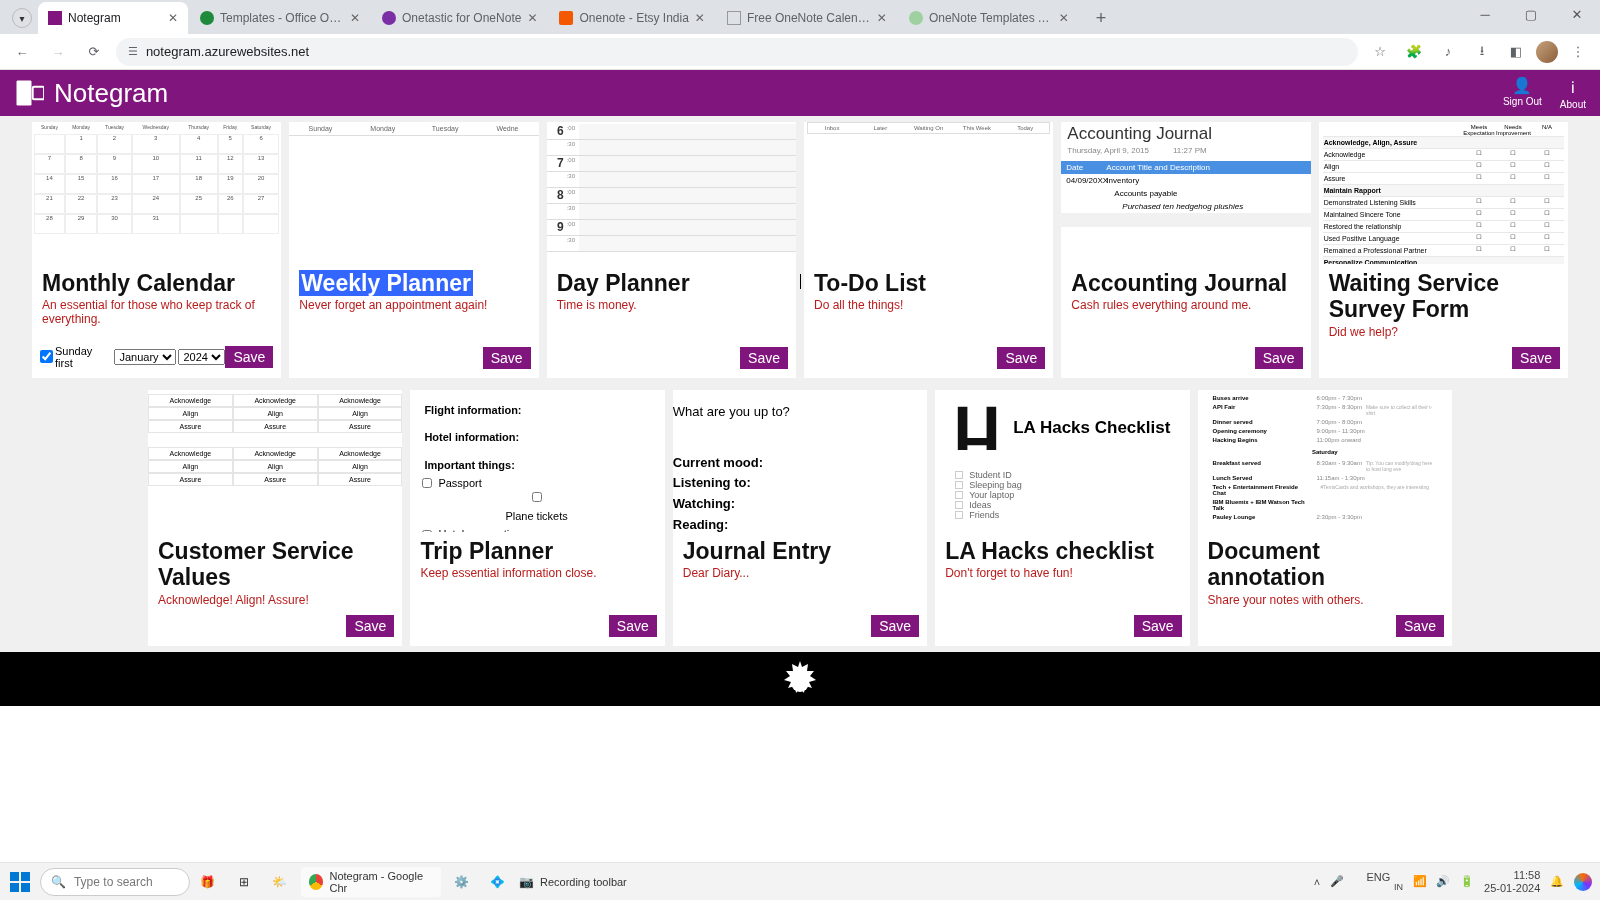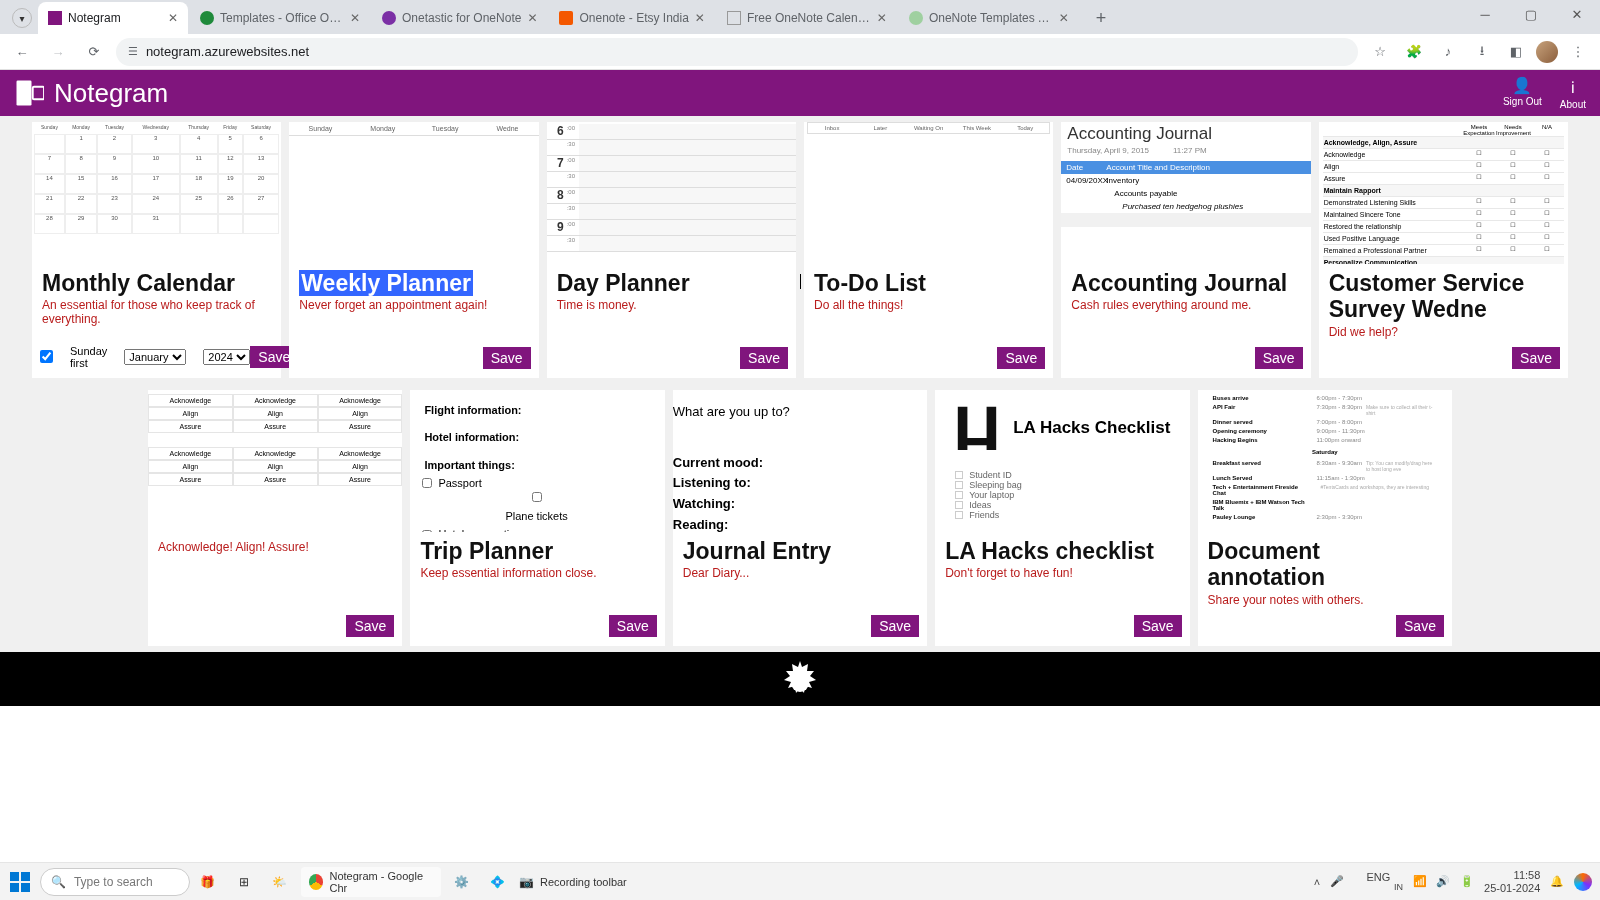--- a/index.html
+++ b/index.html
@@ -259,21 +259,21 @@
       font-size: 14px;
       padding: 3px 8px;
       border: none;
       font-family: inherit;
     }
 
     .monthly-ctrls {
       display: flex;
       align-items: center;
       font-size: 11px;
-      gap: 17px;
+      gap: 2px;
     }
 
     .monthly-ctrls select {
       font-size: 11px;
       font-family: inherit;
     }
 
     .footer {
       background: #000;
       height: 54px;
@@ -762,21 +762,21 @@
           <div class="c">☐</div>
         </div>
         <div class="row bold">
           <div class="l">Personalize Communication</div>
           <div class="c"></div>
           <div class="c"></div>
           <div class="c"></div>
         </div>
       </div>
     <div class="card-meta">
-      <div class="card-title">Customer Service Survey Wedne</div>
+      <div class="card-title">Waiting Service Survey Form</div>
       <div class="card-desc">Did we help?</div>
     </div>
     <div class="card-bottom">
         <button class="save-btn">Save</button>
       </div>
   </div>
 </div>
 
 <div class="grid row2" style="padding-left:148px; padding-right:148px;">
 
@@ -812,20 +812,21 @@
             <div class="cell">Assure</div>
           </div>
         <div class="col">
             <div class="cell">Acknowledge</div>
             <div class="cell">Align</div>
             <div class="cell">Assure</div>
           </div>
       </div>
     </div>
     <div class="card-meta">
+      <div class="card-title">Customer Service Values</div>
       <div class="card-desc">Acknowledge! Align! Assure!</div>
     </div>
     <div class="card-bottom">
         <button class="save-btn">Save</button>
       </div>
   </div>
 
   <div class="card">
     <div class="preview trip-prev">
       <div style="font-weight:600;">Flight information:</div>

